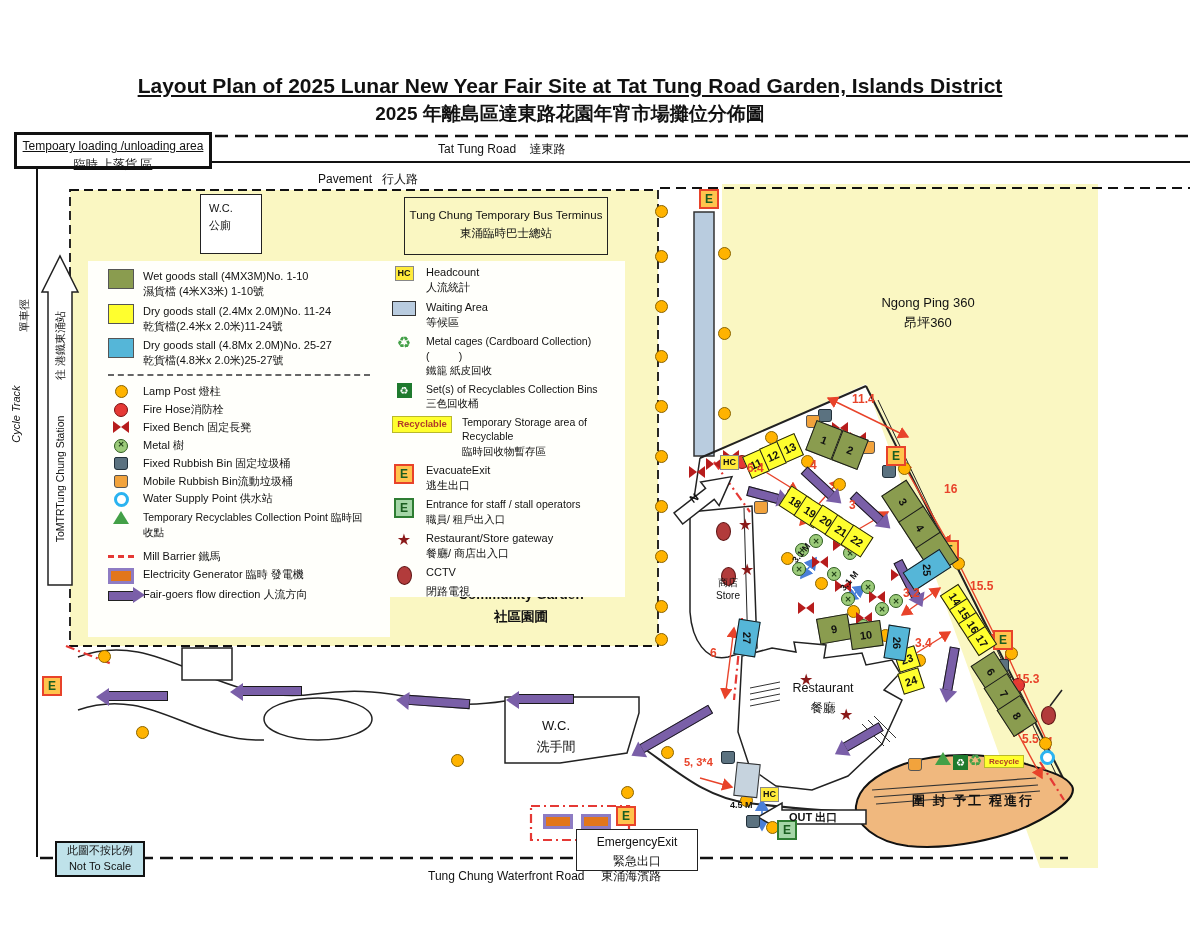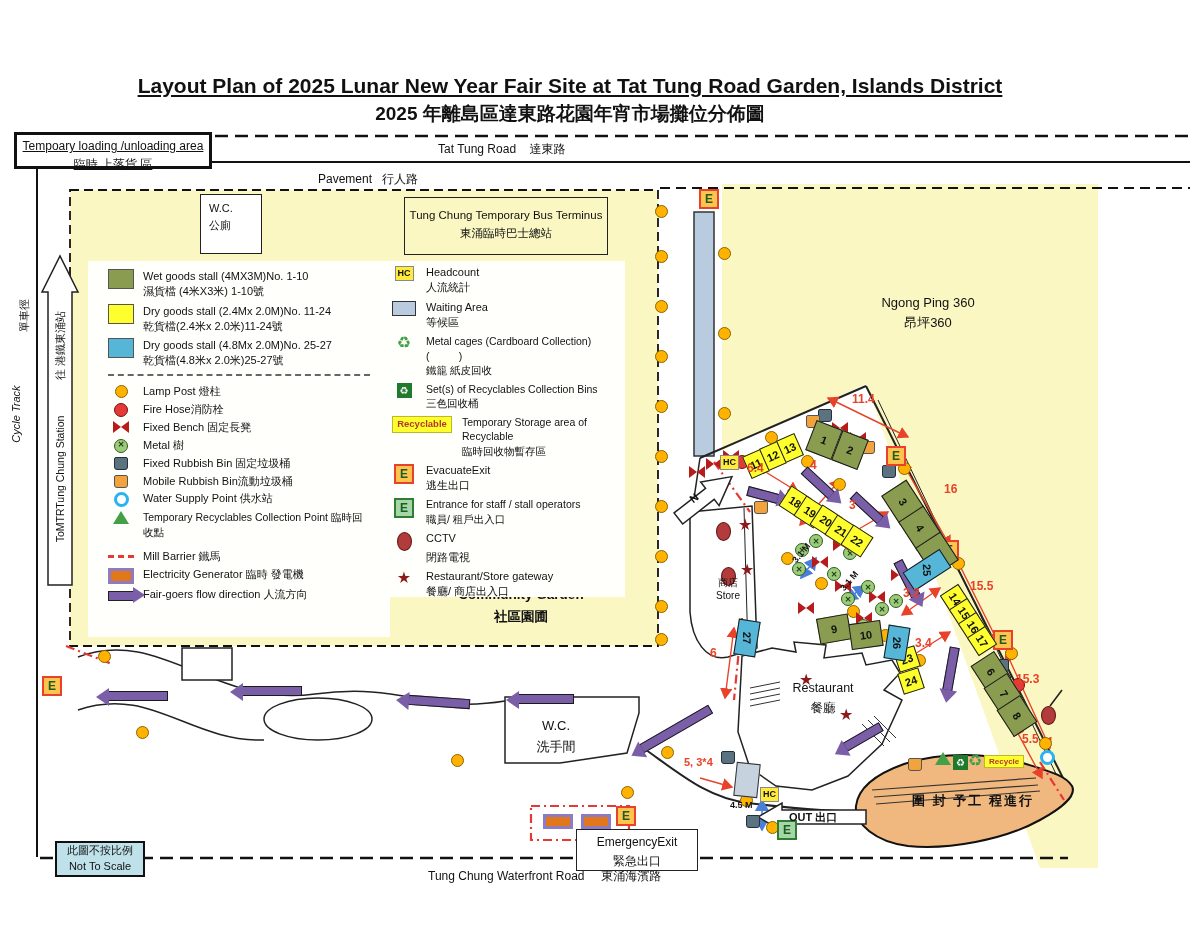--- a/index.html
+++ b/index.html
@@ -397,34 +397,34 @@
       <span class="icoc">
           <span class="eg">E</span>
         </span>
       <div>
           <div>Entrance for staff / stall operators</div>
           <div>職員/ 租戶出入口</div>
         </div>
     </div>
     <div class="lrow">
       <span class="icoc">
+          <span class="stari"></span>
+        </span>
+      <div>
+          <div>Restaurant/Store gateway</div>
+          <div>餐廳/ 商店出入口</div>
+        </div>
+    </div>
+    <div class="lrow">
+      <span class="icoc">
           <span class="cctvi"></span>
         </span>
       <div>
           <div>CCTV</div>
           <div style="margin-top:4px">閉路電視</div>
-        </div>
-    </div>
-    <div class="lrow">
-      <span class="icoc">
-          <span class="stari"></span>
-        </span>
-      <div>
-          <div>Restaurant/Store gateway</div>
-          <div>餐廳/ 商店出入口</div>
         </div>
     </div>
   </div>
 
   <div class="rdim" style="left:852px;top:392px">11.4</div>
   <div class="rdim" style="left:747px;top:461px">6.4</div>
   <div class="rdim" style="left:810px;top:458px">4</div>
   <div class="rdim" style="left:849px;top:498px">3</div>
   <div class="rdim" style="left:944px;top:482px">16</div>
   <div class="rdim" style="left:903px;top:586px">3.2</div>

